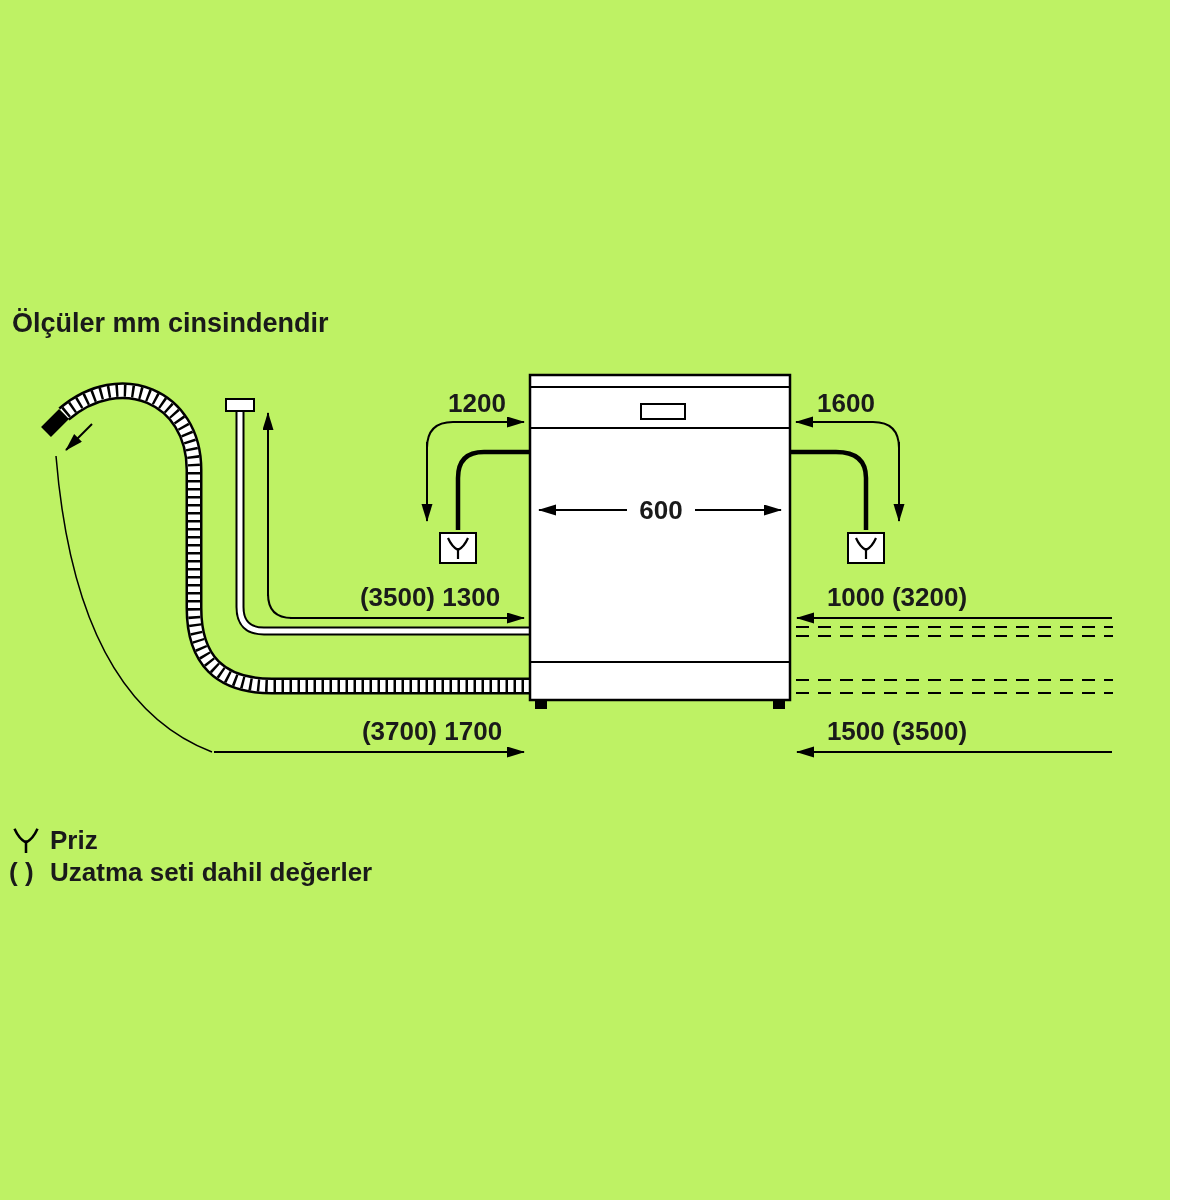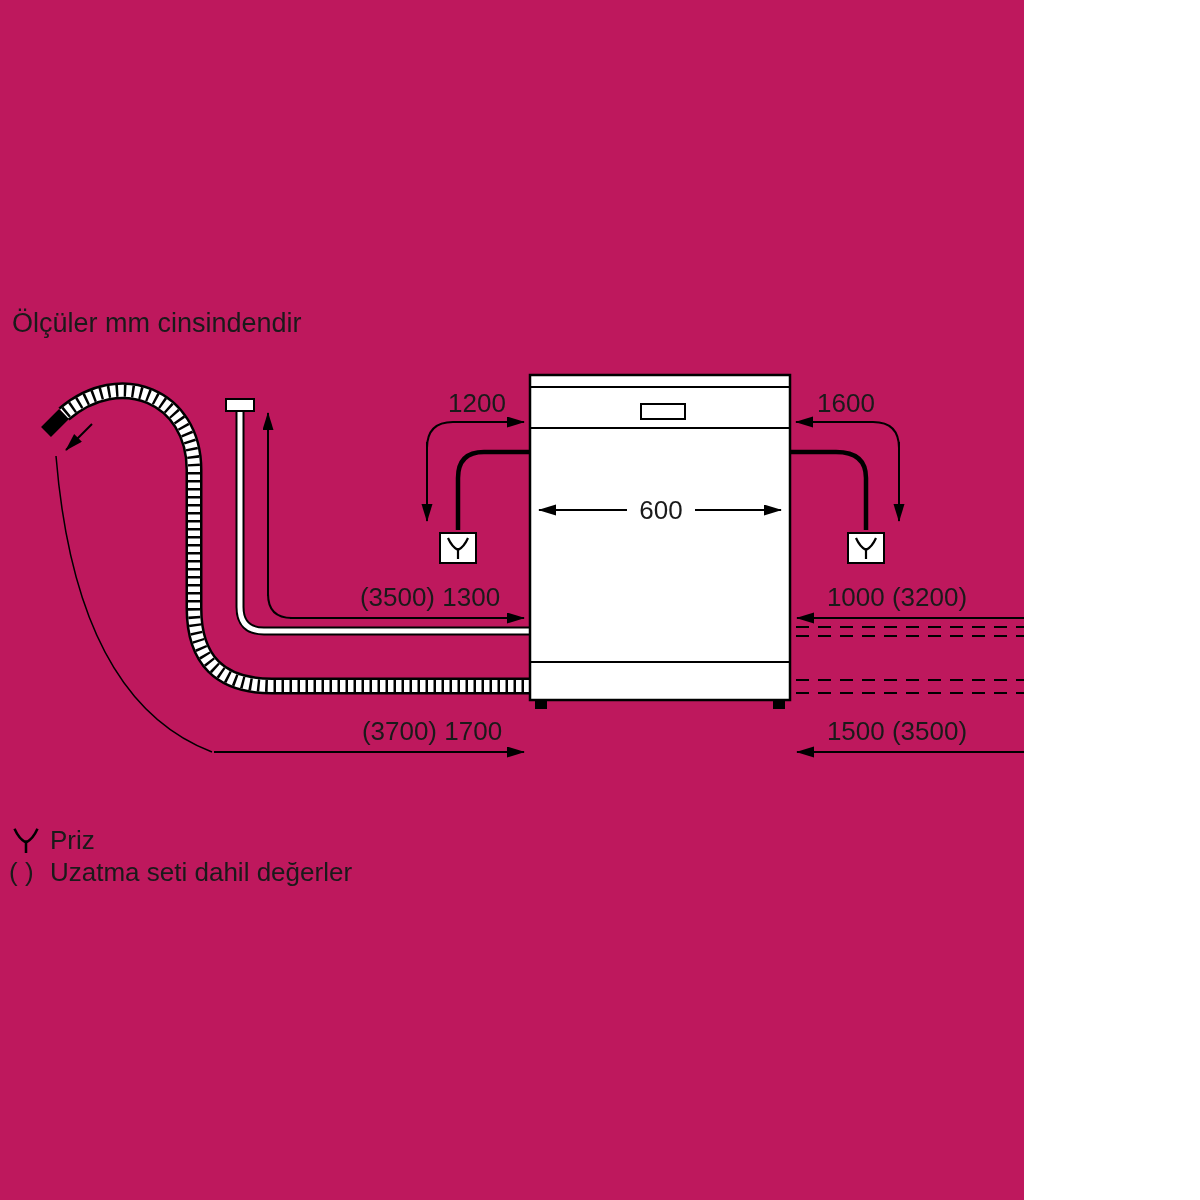--- a/index.html
+++ b/index.html
@@ -1,21 +1,22 @@
 <!DOCTYPE html>
 <html><head>
 <meta charset="utf-8">
 <style>
   html,body { margin:0; padding:0; background:#ffffff; }
   .canvas {
     position:relative;
-    width:1024px; height:1200px;
-    background:#be185d;
+    width:1170px; height:1200px;
+    background:#bef264;
     font-family:"Liberation Sans", sans-serif;
     overflow:hidden;
+    font-weight:bold;
   }
   svg { position:absolute; left:0; top:0; }
   text {
     font-family:"Liberation Sans", sans-serif;
     fill:#1a1a1a;
   }
   .dim-label { font-size:26px; }
   .title-label { font-size:27px; }
   .legend-label { font-size:26px; }
 </style>

